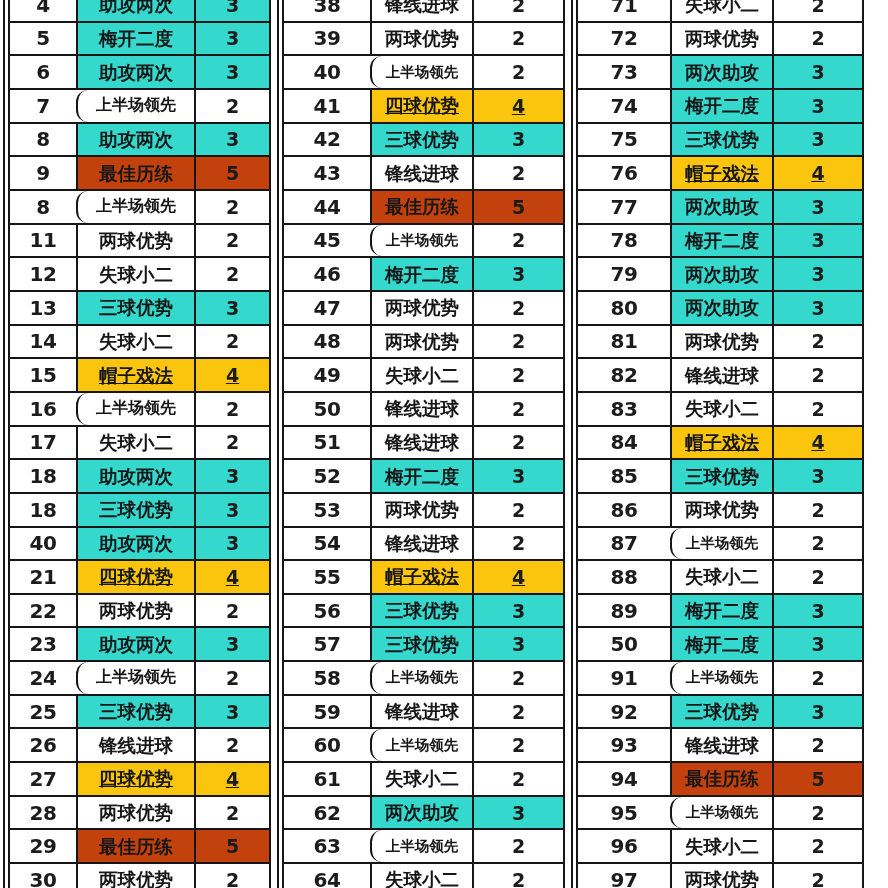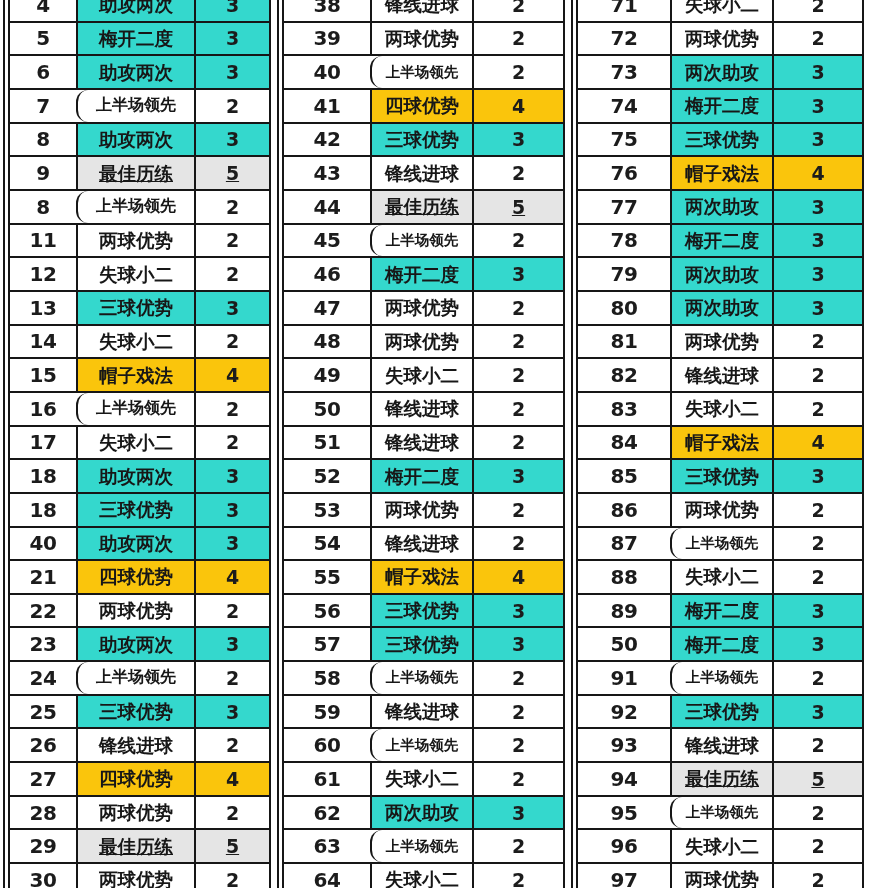--- a/index.html
+++ b/index.html
@@ -48,22 +48,22 @@
     font-family:"DejaVu Serif",serif;
     font-size:18.5px;font-weight:700;color:#171717;
   }
   .cell.label.small{font-size:16px;border-radius:12px;}
   .g2 .cell.label.small,.g3 .cell.label.small{font-size:14.5px;}
   .cell.val{
     font-size:19px;font-weight:700;color:#1c1c1c;
   }
   
   .t3{background:#34d8cd;color:#0a343c;}
-  .t4{background:#fac50c;color:#2d2102;}
-  .t5{background:#e5e5e5;color:#3c0703;text-decoration:underline;}
+  .t4{background:#fac50c;color:#2d2102;text-decoration:underline;}
+  .t5{background:#c2410c;color:#3c0703;}
 </style>
 </head>
 <body>
 
 <div class="table-wrap">
   <section class="group g1">
       <div class="row">
         <div class="cell num">4</div>
         <div class="cell label t3">助攻两次</div>
         <div class="cell val t3">3</div>

